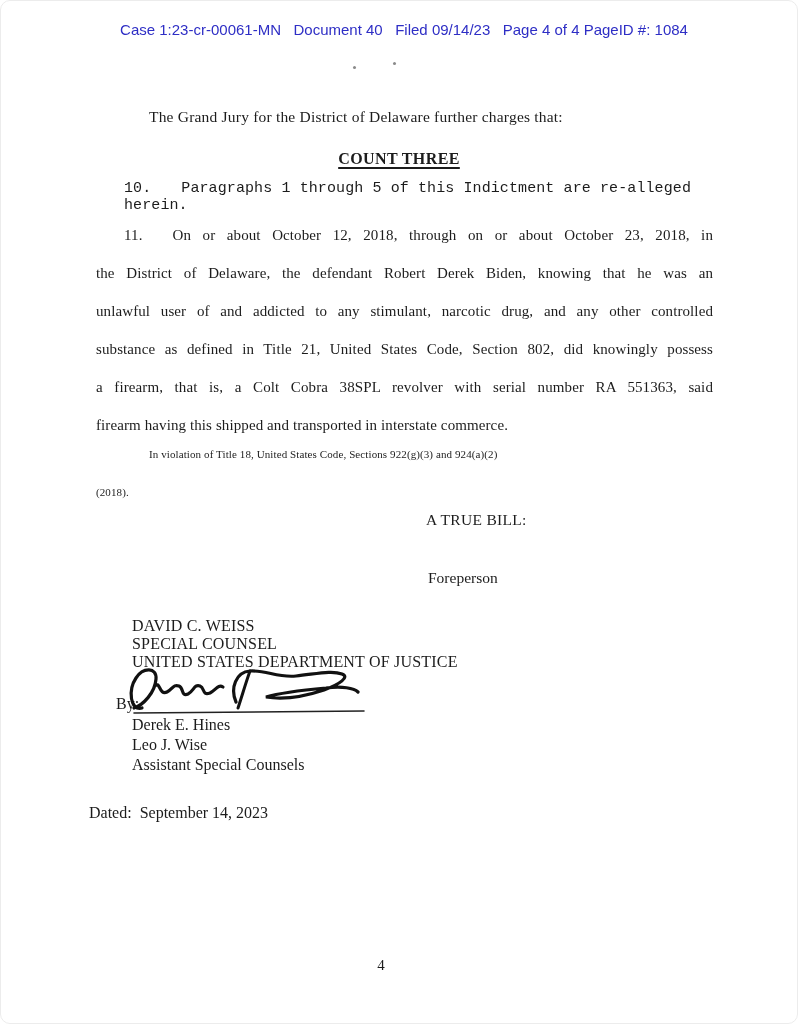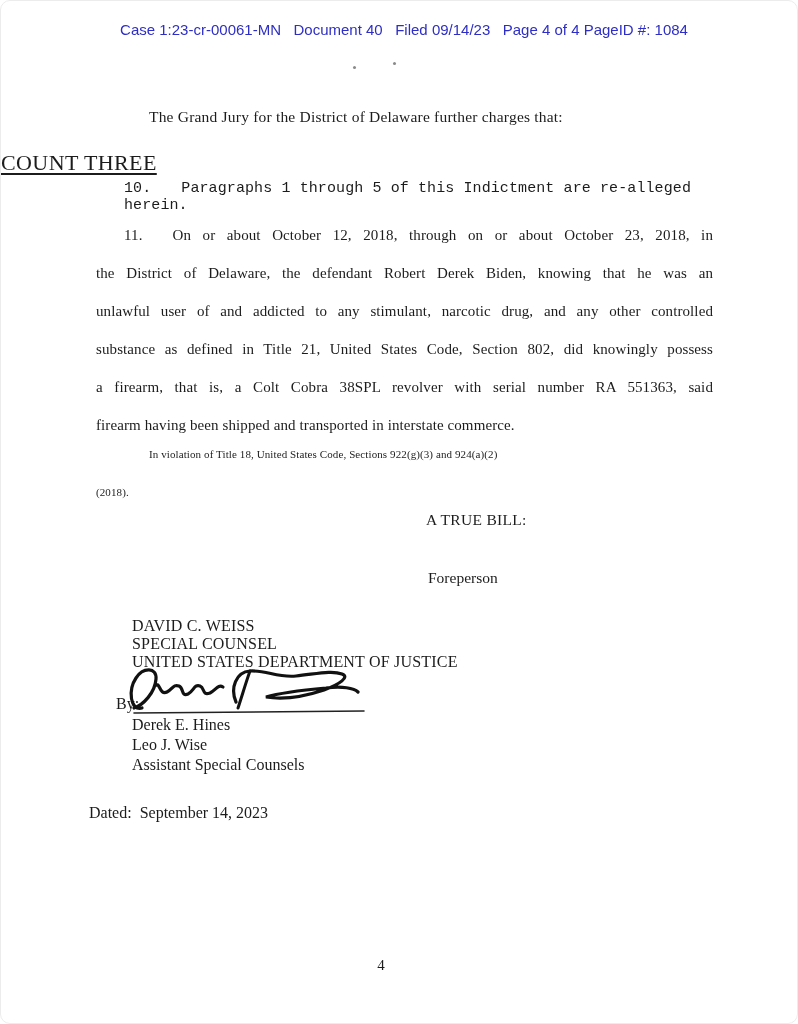--- a/index.html
+++ b/index.html
@@ -35,23 +35,23 @@
   .intro {
     position: absolute;
     left: 95px; top: 107px; width: 620px;
     font-size: 15.5px;
     text-indent: 53px;
     letter-spacing: 0.2px;
   }
   .count-heading {
     position: absolute;
     top: 149px; left: 0; right: 0;
-    text-align: left;
-    font-size: 22px;
-    font-weight: 400;
+    text-align: center;
+    font-size: 16px;
+    font-weight: 700;
     letter-spacing: 0.4px;
     text-decoration: underline;
     text-underline-offset: 3px;
     text-decoration-thickness: 1.5px;
   }
   .para-single {
     position: absolute;
     left: 95px; width: 620px;
     font-size: 15px;
     padding-left: 28px;
@@ -140,21 +140,21 @@
   <h2 class="count-heading">COUNT THREE</h2>
 
   <p class="para-single" style="top:179px;font-family:Liberation Mono, monospace;"><span class="pnum">10.</span><span>Paragraphs 1 through 5 of this Indictment are re-alleged herein.</span></p>
 
   <div class="para-just" style="top:215px;">
     <div class="jline first"><span class="pnum">11.</span><span>On or about October 12, 2018, through on or about October 23, 2018, in</span></div>
     <div class="jline">the District of Delaware, the defendant Robert Derek Biden, knowing that he was an</div>
     <div class="jline">unlawful user of and addicted to any stimulant, narcotic drug, and any other controlled</div>
     <div class="jline">substance as defined in Title 21, United States Code, Section 802, did knowingly possess</div>
     <div class="jline">a firearm, that is, a Colt Cobra 38SPL revolver with serial number RA 551363, said</div>
-    <div class="jline last">firearm having been shipped and transported in interstate commerce.</div>
+    <div class="jline last">firearm having this shipped and transported in interstate commerce.</div>
   </div>
 
   <div class="violation">
     <span class="l1">In violation of Title 18, United States Code, Sections 922(g)(3) and 924(a)(2)</span>
     <span class="l2">(2018).</span>
   </div>
 
   <div class="true-bill">A TRUE BILL:</div>
 
   <div class="foreperson">Foreperson</div>

